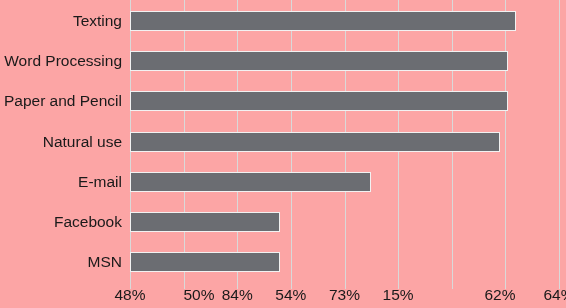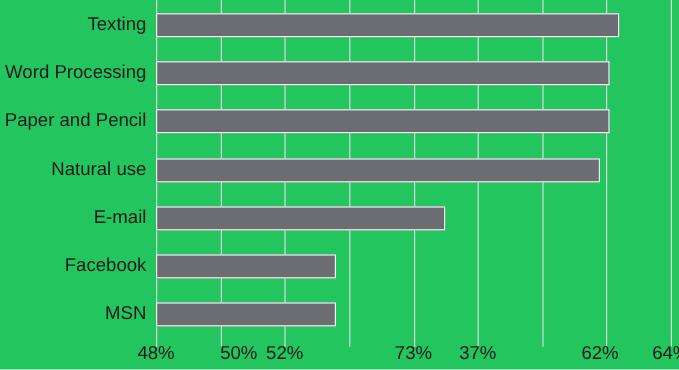--- a/index.html
+++ b/index.html
@@ -8,21 +8,21 @@
     background: #ffffff;
   }
   body {
     font-family: "Liberation Sans", sans-serif;
     -webkit-font-smoothing: antialiased;
   }
   #chart-root {
     position: relative;
     width: 566px;
     height: 308px;
-    background: #22c55e;
+    background: #fca5a5;
     overflow: hidden;
   }
 
   
   #plot-area {
     position: absolute;
     left: 130px;
     top: 0px;
     width: 429px;
     height: 284px;
@@ -144,20 +144,21 @@
         <div class="bar" title="Natural use: 61.8%" style="left: 0px; top: 131.6px; width: 370.012px; background: rgb(107, 109, 114);"></div>
         <div class="bar" title="E-mail: 57%" style="left: 0px; top: 171.8px; width: 241.312px; background: rgb(107, 109, 114);"></div>
         <div class="bar" title="Facebook: 53.6%" style="left: 0px; top: 212px; width: 150.15px; background: rgb(107, 109, 114);"></div>
         <div class="bar" title="MSN: 53.6%" style="left: 0px; top: 252.2px; width: 150.15px; background: rgb(107, 109, 114);"></div>
       </div>
   </div>
 
   <div id="x-labels">
       <div class="x-label" style="left: 130px;">48%</div>
       <div class="x-label" style="left: 199px;">50%</div>
-      <div class="x-label" style="left: 237.25px;">52%</div>
+      <div class="x-label" style="left: 237.25px;">84%</div>
+      <div class="x-label" style="left: 290.875px;">54%</div>
       <div class="x-label" style="left: 344.5px;">73%</div>
-      <div class="x-label" style="left: 398.125px;">37%</div>
+      <div class="x-label" style="left: 398.125px;">15%</div>
       <div class="x-label" style="left: 500px;">62%</div>
       <div class="x-label" style="left: 559px;">64%</div>
     </div>
 
 </div>
 
 </body></html>

